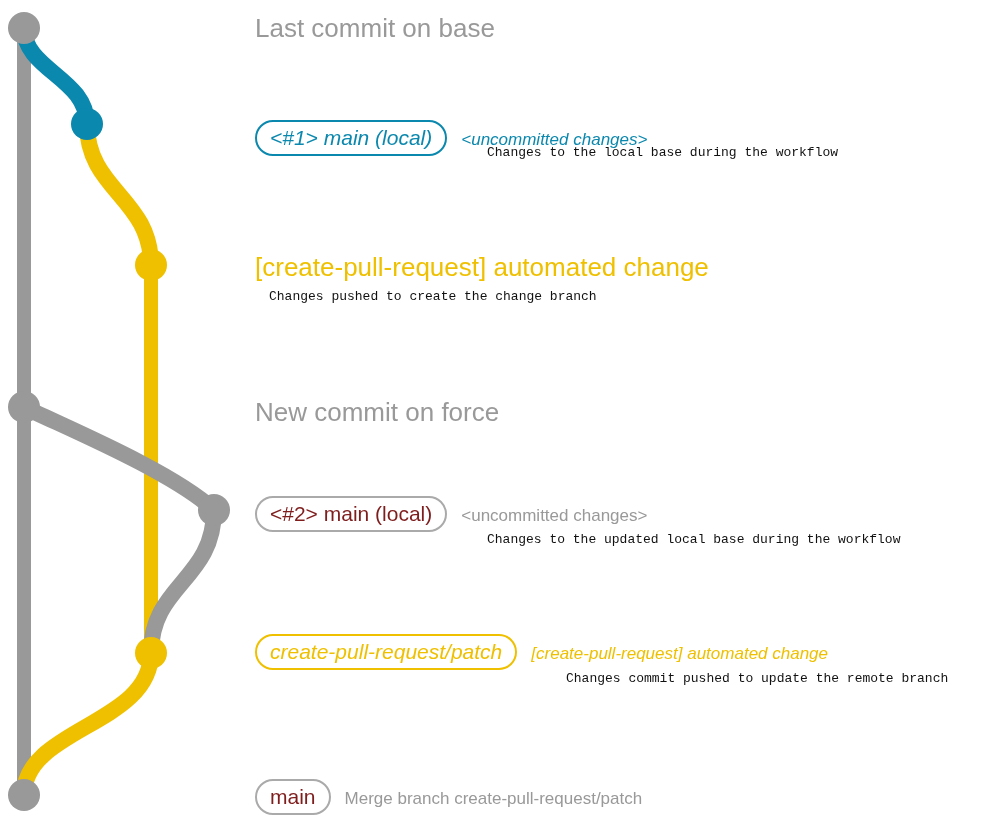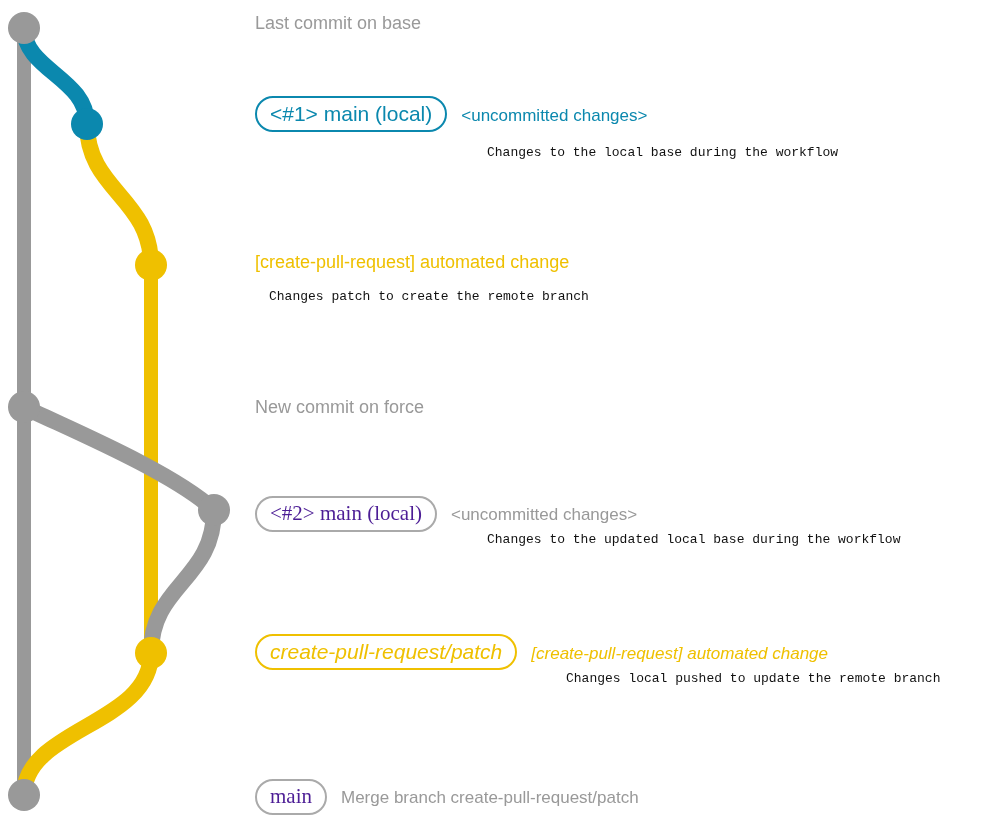--- a/index.html
+++ b/index.html
@@ -39,35 +39,35 @@
     border: 2px solid #999999;
     border-radius: 999px;
     padding: 4px 13px 5px 13px;
     font-size: 21px;
     line-height: 1.1;
     color: #999999;
     background: transparent;
   }
   .pill.blue  { border-color: #0b88ae; color: #0b88ae; }
   .pill.yellow{ border-color: #efc000; color: #efc000; }
-  .pill.gray  { border-color: #aaaaaa; color: #4c1d95; font-family: Liberation Serif, serif; }
+  .pill.gray  { border-color: #aaaaaa; color: #7f1d1d; }
 
   .subject {
     font-size: 17px;
     line-height: 1.1;
     color: #999999;
     margin-left: 14px;
   }
   .subject.blue   { color: #0b88ae; }
   .subject.yellow { color: #efc000; }
   .subject.gray   { color: #999999; }
 
   .plain-subject {
     position: absolute;
-    font-size: 18px;
+    font-size: 26px;
     line-height: 1.1;
     color: #999999;
     white-space: nowrap;
   }
   .plain-subject.yellow { color: #efc000; }
 
   .note {
     position: absolute;
     font-family: Liberation Mono, monospace;
     font-size: 13px;
@@ -101,40 +101,40 @@
   <circle cx="24" cy="407" r="16" fill="#999999"></circle>
   <circle cx="214" cy="510" r="16" fill="#999999"></circle>
   <circle cx="151" cy="653" r="16" fill="#efc000"></circle>
   <circle cx="24" cy="795" r="16" fill="#999999"></circle>
 </svg>
 
 <div class="labels-layer">
 
   <div class="plain-subject" style="left:255px; top:14px;">Last commit on base</div>
 
-  <div class="row" style="left:255px; top:96px;">
+  <div class="row" style="left:255px; top:120px;font-style:italic;">
     <span class="pill blue">&lt;#1&gt; main (local)</span>
     <span class="subject blue">&lt;uncommitted changes&gt;</span>
   </div>
   <div class="note" style="left:487px; top:146px;">Changes to the local base during the workflow</div>
 
   <div class="plain-subject yellow" style="left:255px; top:253px;">[create-pull-request] automated change</div>
-  <div class="note" style="left:269px; top:290px;">Changes patch to create the remote branch</div>
+  <div class="note" style="left:269px; top:290px;">Changes pushed to create the change branch</div>
 
   <div class="plain-subject" style="left:255px; top:398px;">New commit on force</div>
 
   <div class="row" style="left:255px; top:496px;">
     <span class="pill gray">&lt;#2&gt; main (local)</span>
     <span class="subject gray">&lt;uncommitted changes&gt;</span>
   </div>
   <div class="note" style="left:487px; top:533px;text-align:center;">Changes to the updated local base during the workflow</div>
 
   <div class="row" style="left:255px; top:634px;font-style:italic;">
     <span class="pill yellow">create-pull-request/patch</span>
     <span class="subject yellow">[create-pull-request] automated change</span>
   </div>
-  <div class="note" style="left:566px; top:672px;">Changes local pushed to update the remote branch</div>
+  <div class="note" style="left:566px; top:672px;">Changes commit pushed to update the remote branch</div>
 
   <div class="row" style="left:255px; top:779px;">
     <span class="pill gray">main</span>
     <span class="subject gray">Merge branch create-pull-request/patch</span>
   </div>
 </div>
 
 </body></html>

